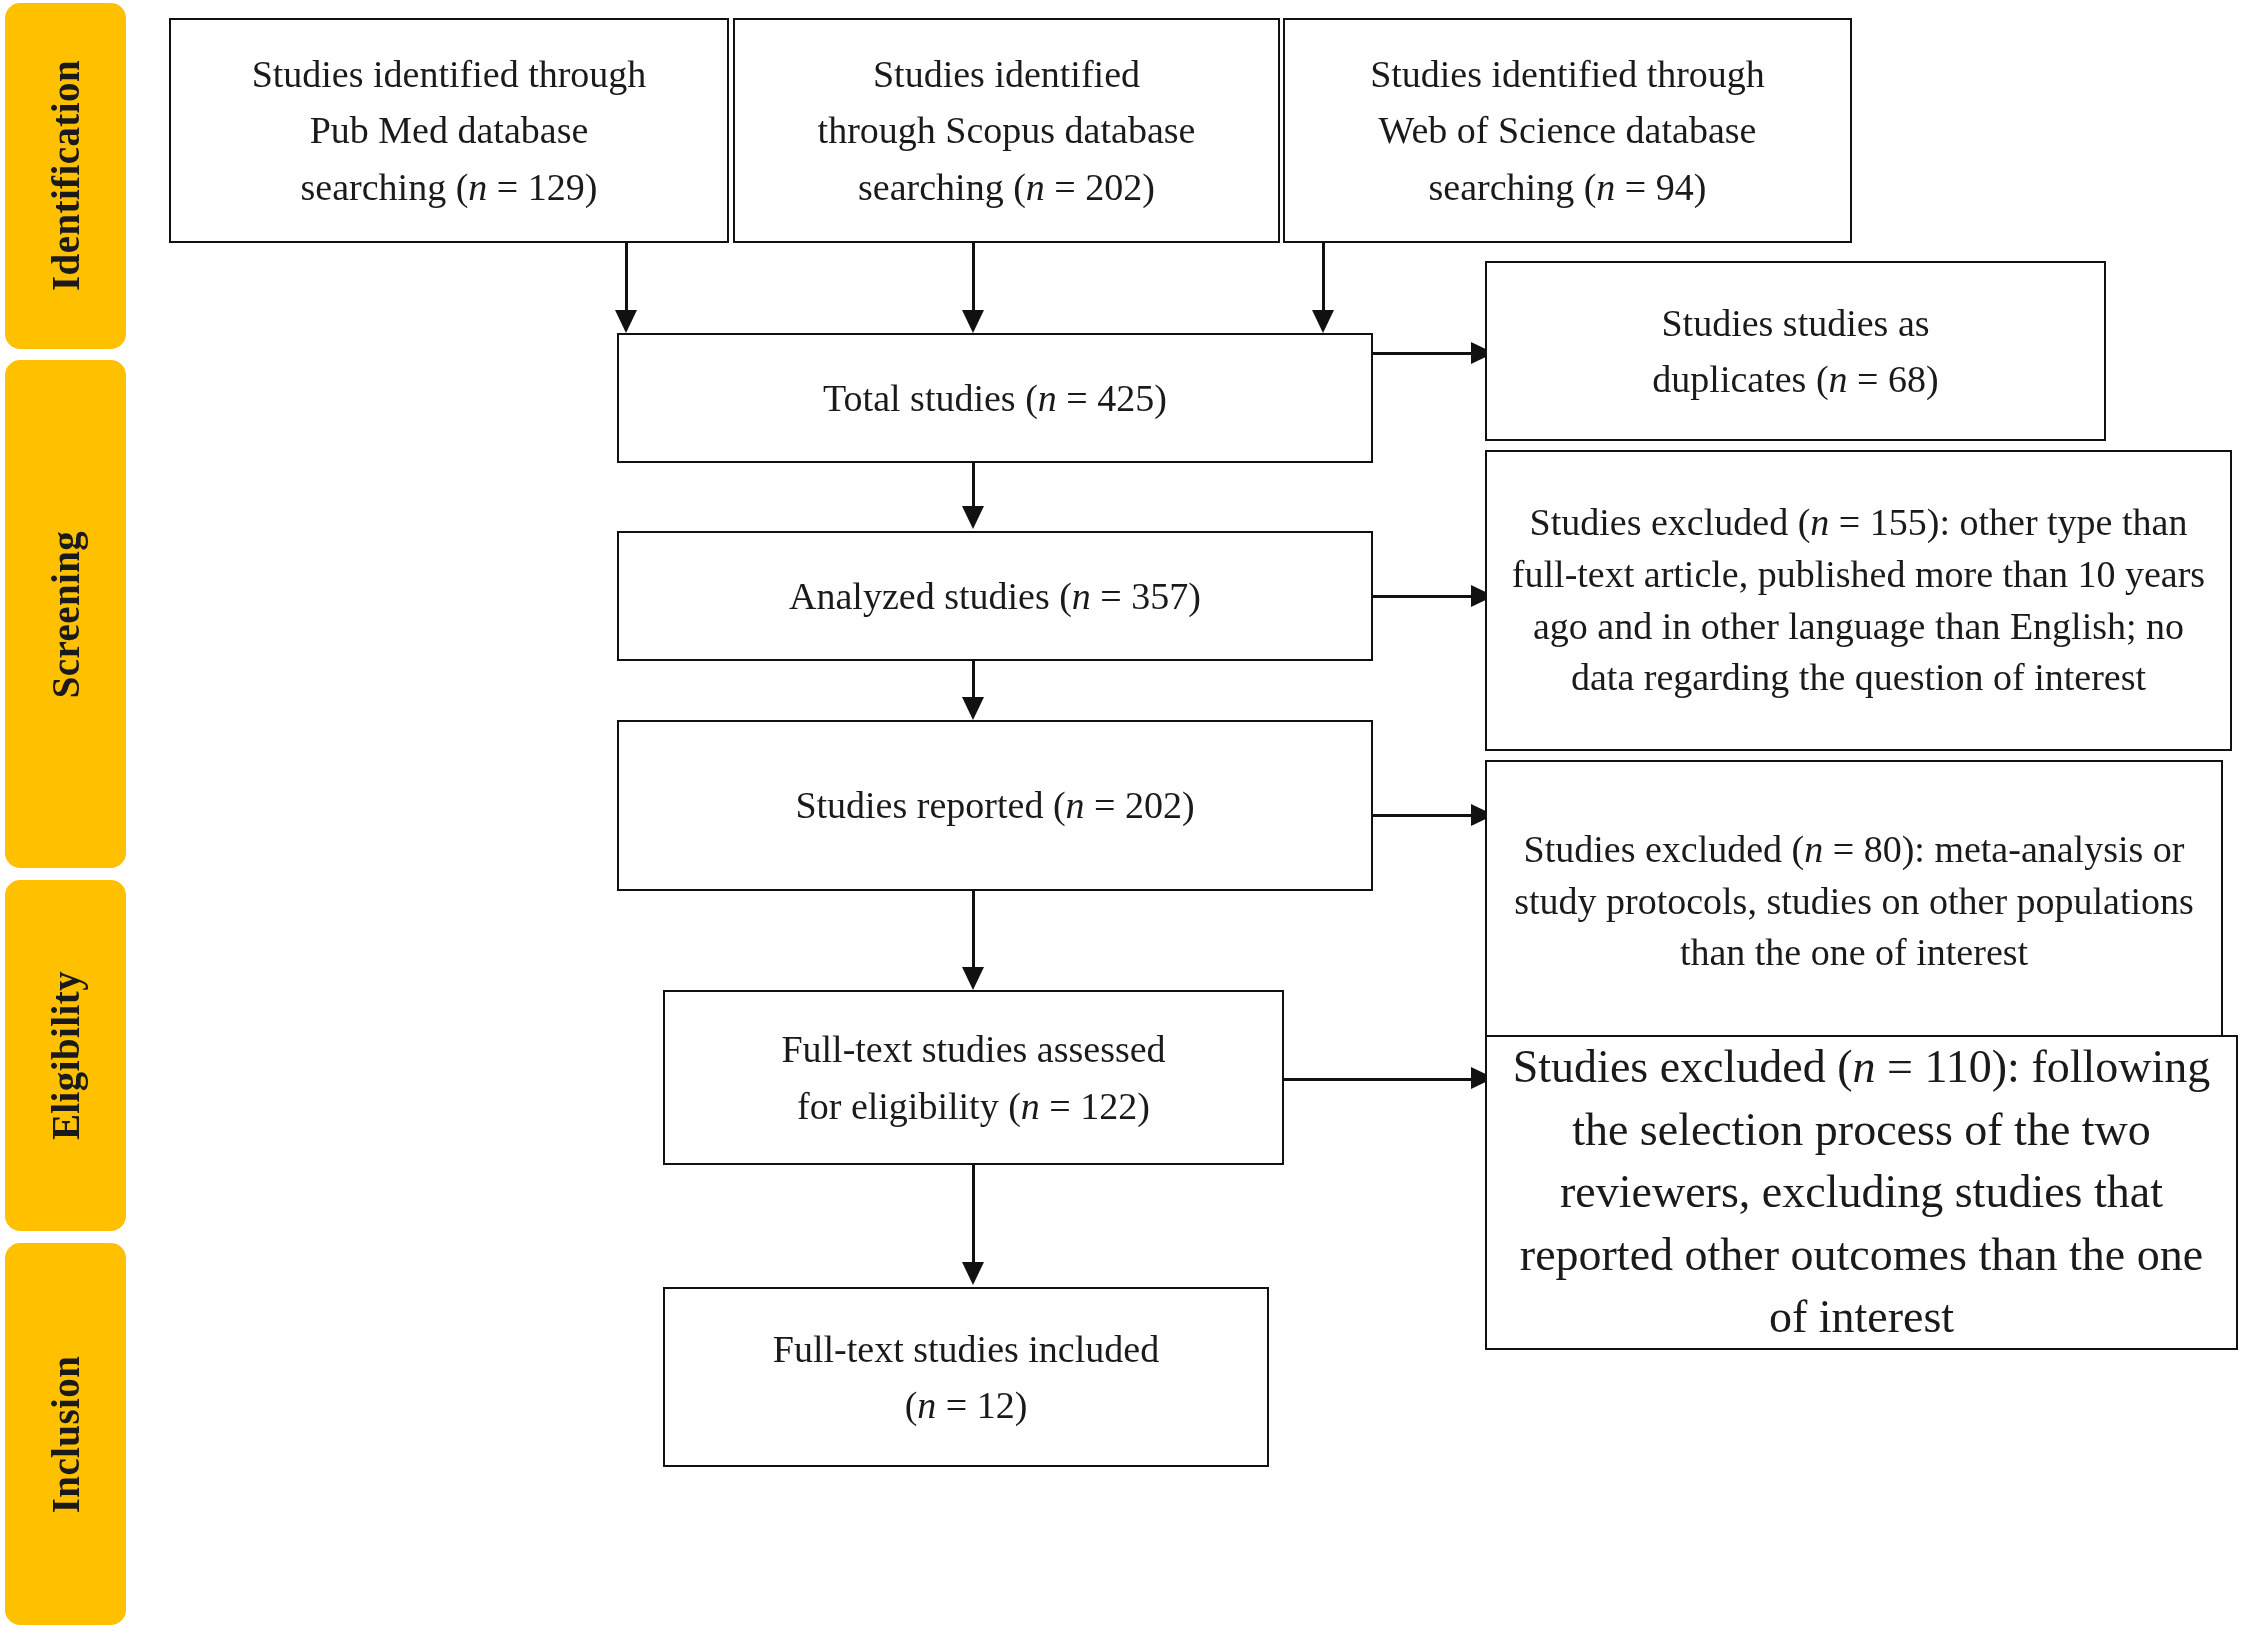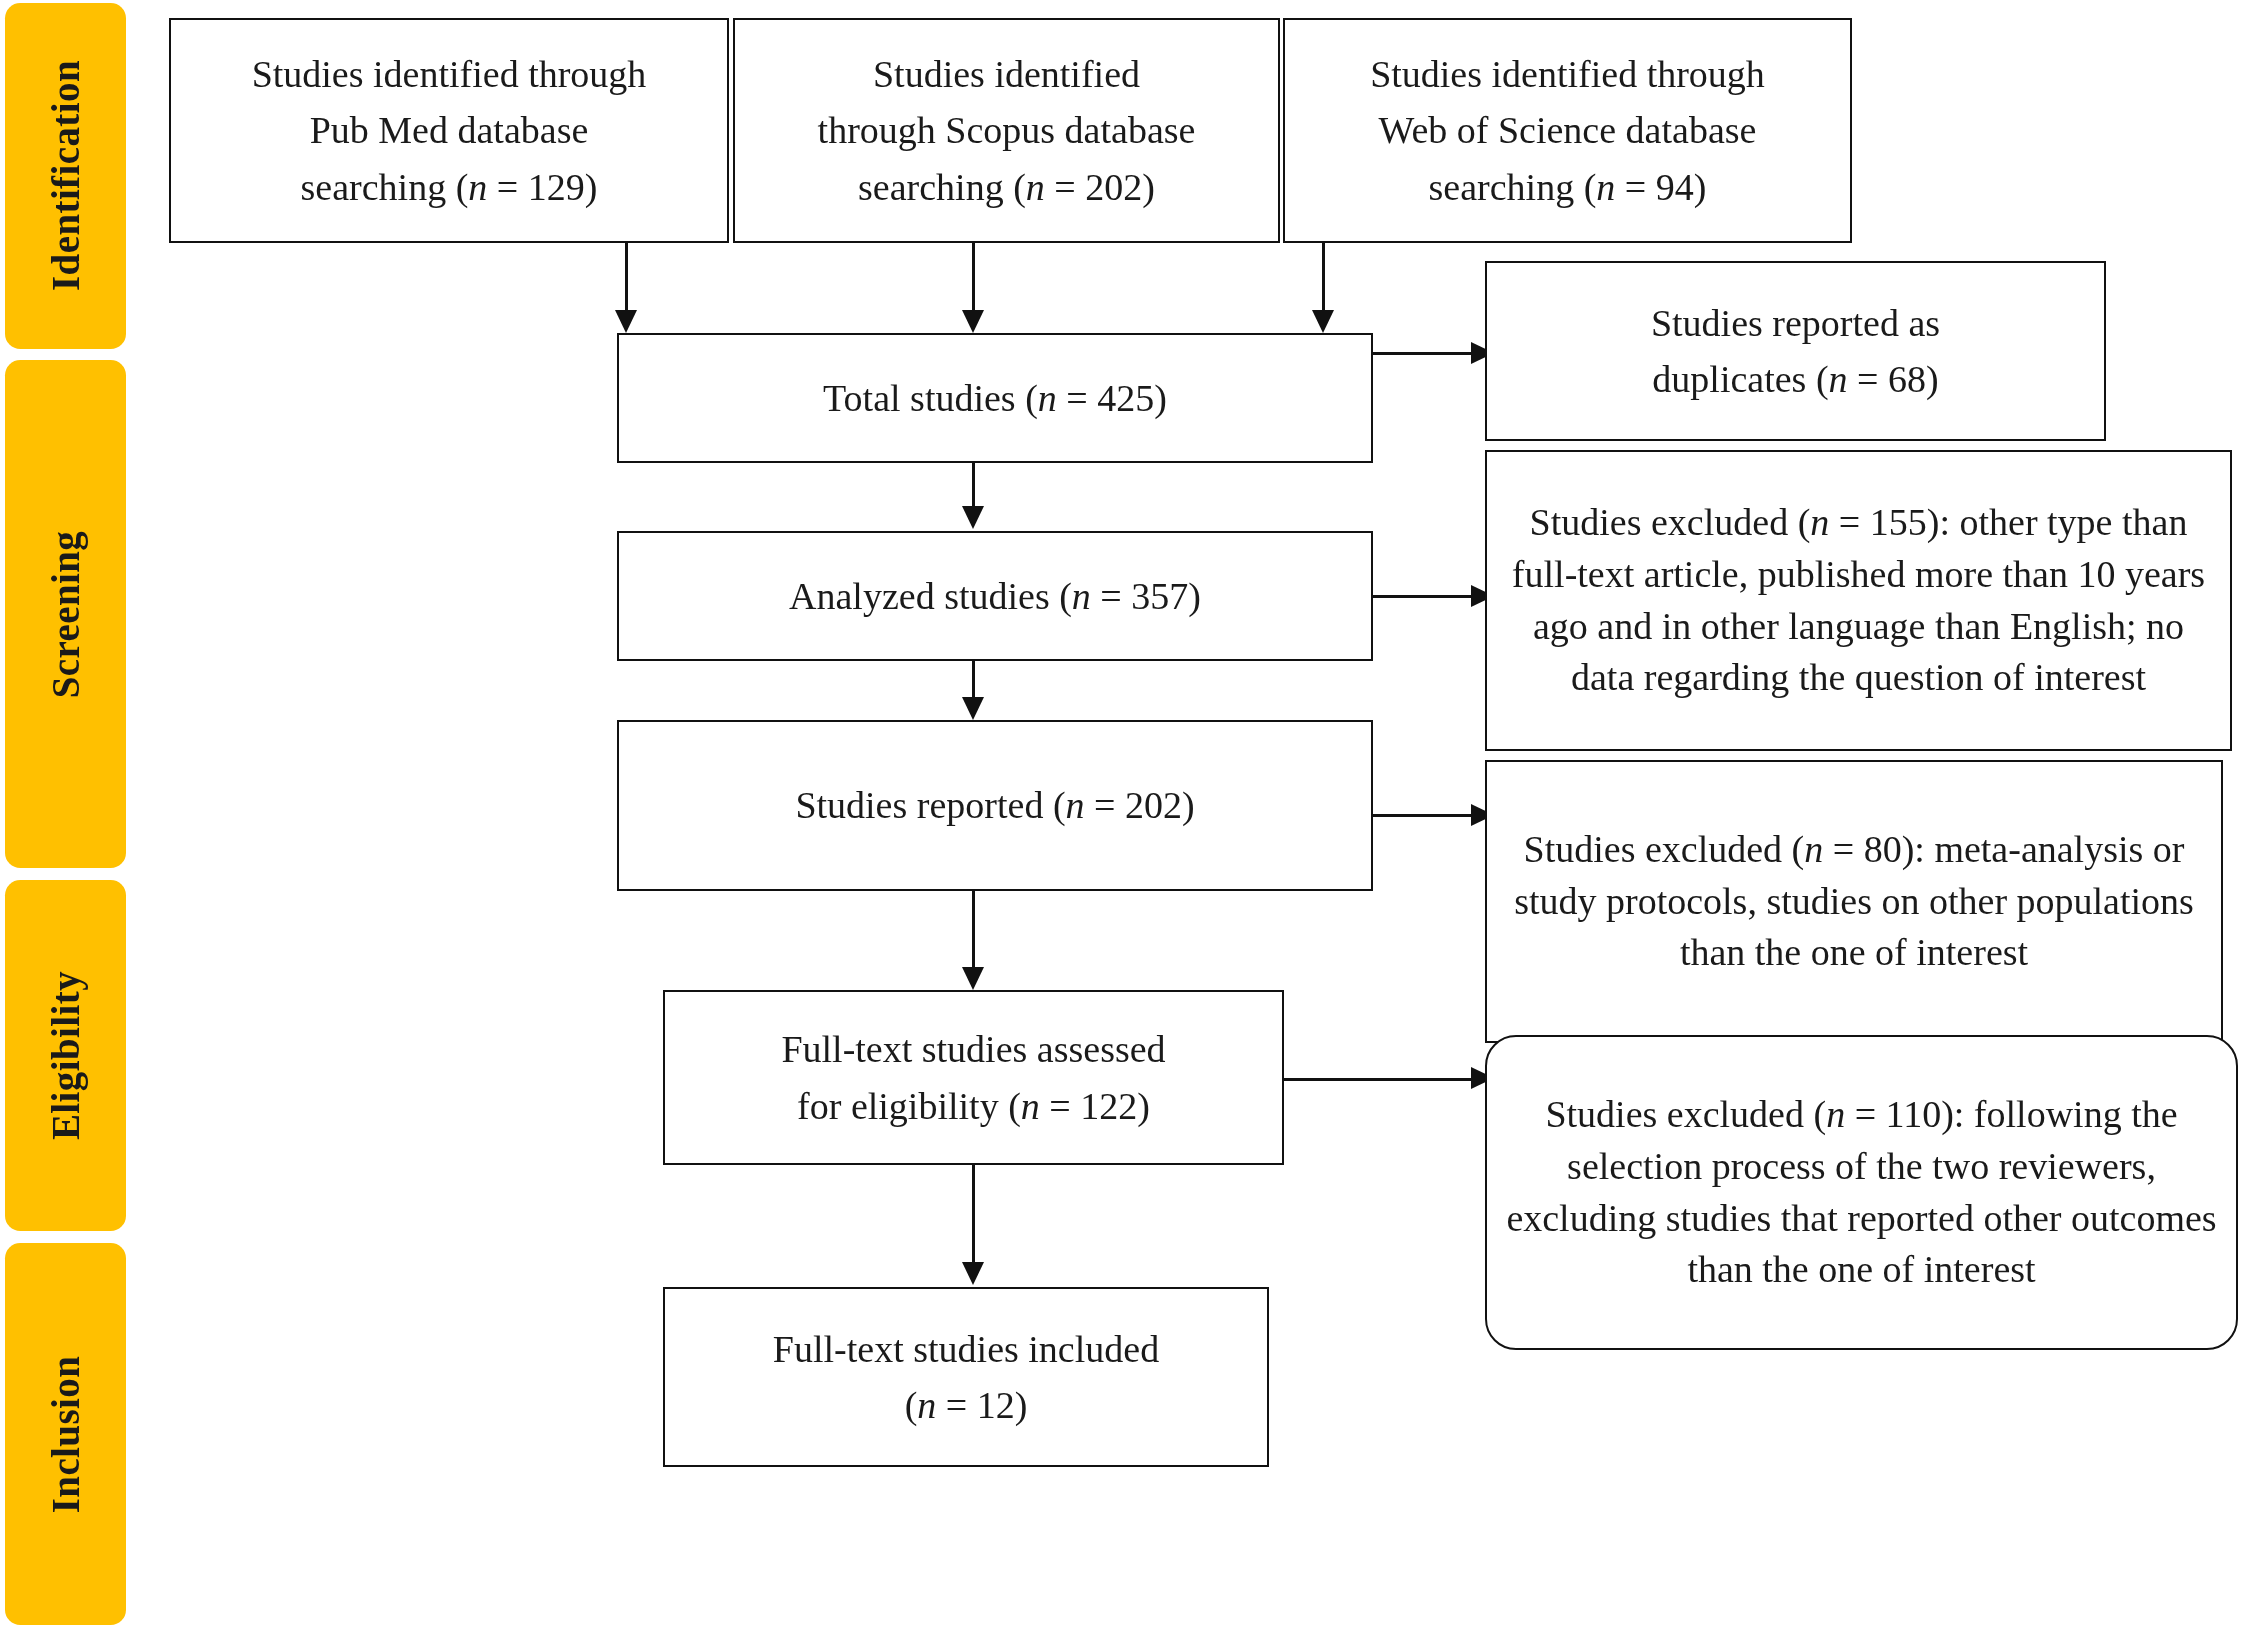--- a/index.html
+++ b/index.html
@@ -145,21 +145,21 @@
     <span class="txt">
       <span>Total studies (</span><i>n</i><span> = 425)</span>
     </span>
   </div>
 
   <div class="hline" style="left:1373px; top:352px; width:103px;"></div>
   <div class="arrow-right" style="left:1471px; top:342px;"></div>
 
   <div class="node" style="left:1485px; top:261px; width:621px; height:180px; font-size:38px;">
     <span class="txt">
-      <span>Studies reported as</span><br>
+      <span>Studies studies as</span><br>
       <span>duplicates (</span><i>n</i><span> = 68)</span>
     </span>
   </div>
 
   <div class="vline" style="left:972px; top:463px; height:49px;"></div>
   <div class="arrow-down" style="left:962px; top:506px;"></div>
 
   <div class="node" style="left:617px; top:531px; width:756px; height:130px;">
     <span class="txt">
       <span>Analyzed studies (</span><i>n</i><span> = 357)</span>
@@ -199,21 +199,21 @@
   <div class="node" style="left:663px; top:990px; width:621px; height:175px;">
     <span class="txt">
       <span>Full-text studies assessed</span><br>
       <span>for eligibility (</span><i>n</i><span> = 122)</span>
     </span>
   </div>
 
   <div class="hline" style="left:1284px; top:1078px; width:193px;"></div>
   <div class="arrow-right" style="left:1471px; top:1067px;"></div>
 
-  <div class="node" style="left:1485px; top:1035px; width:753px; height:315px; font-size:38px; line-height:1.36;border-radius:31px;">
+  <div class="node" style="left:1485px; top:1035px; width:753px; height:315px; font-size:46px; line-height:1.36;">
     <span class="txt">
       <span>Studies excluded (</span><i>n</i><span> = 110): following the selection process of the two reviewers, excluding studies that reported other outcomes than the one of interest</span>
     </span>
   </div>
 
   <div class="vline" style="left:972px; top:1165px; height:103px;"></div>
   <div class="arrow-down" style="left:962px; top:1262px;"></div>
 
   <div class="node" style="left:663px; top:1287px; width:606px; height:180px;">
     <span class="txt">

